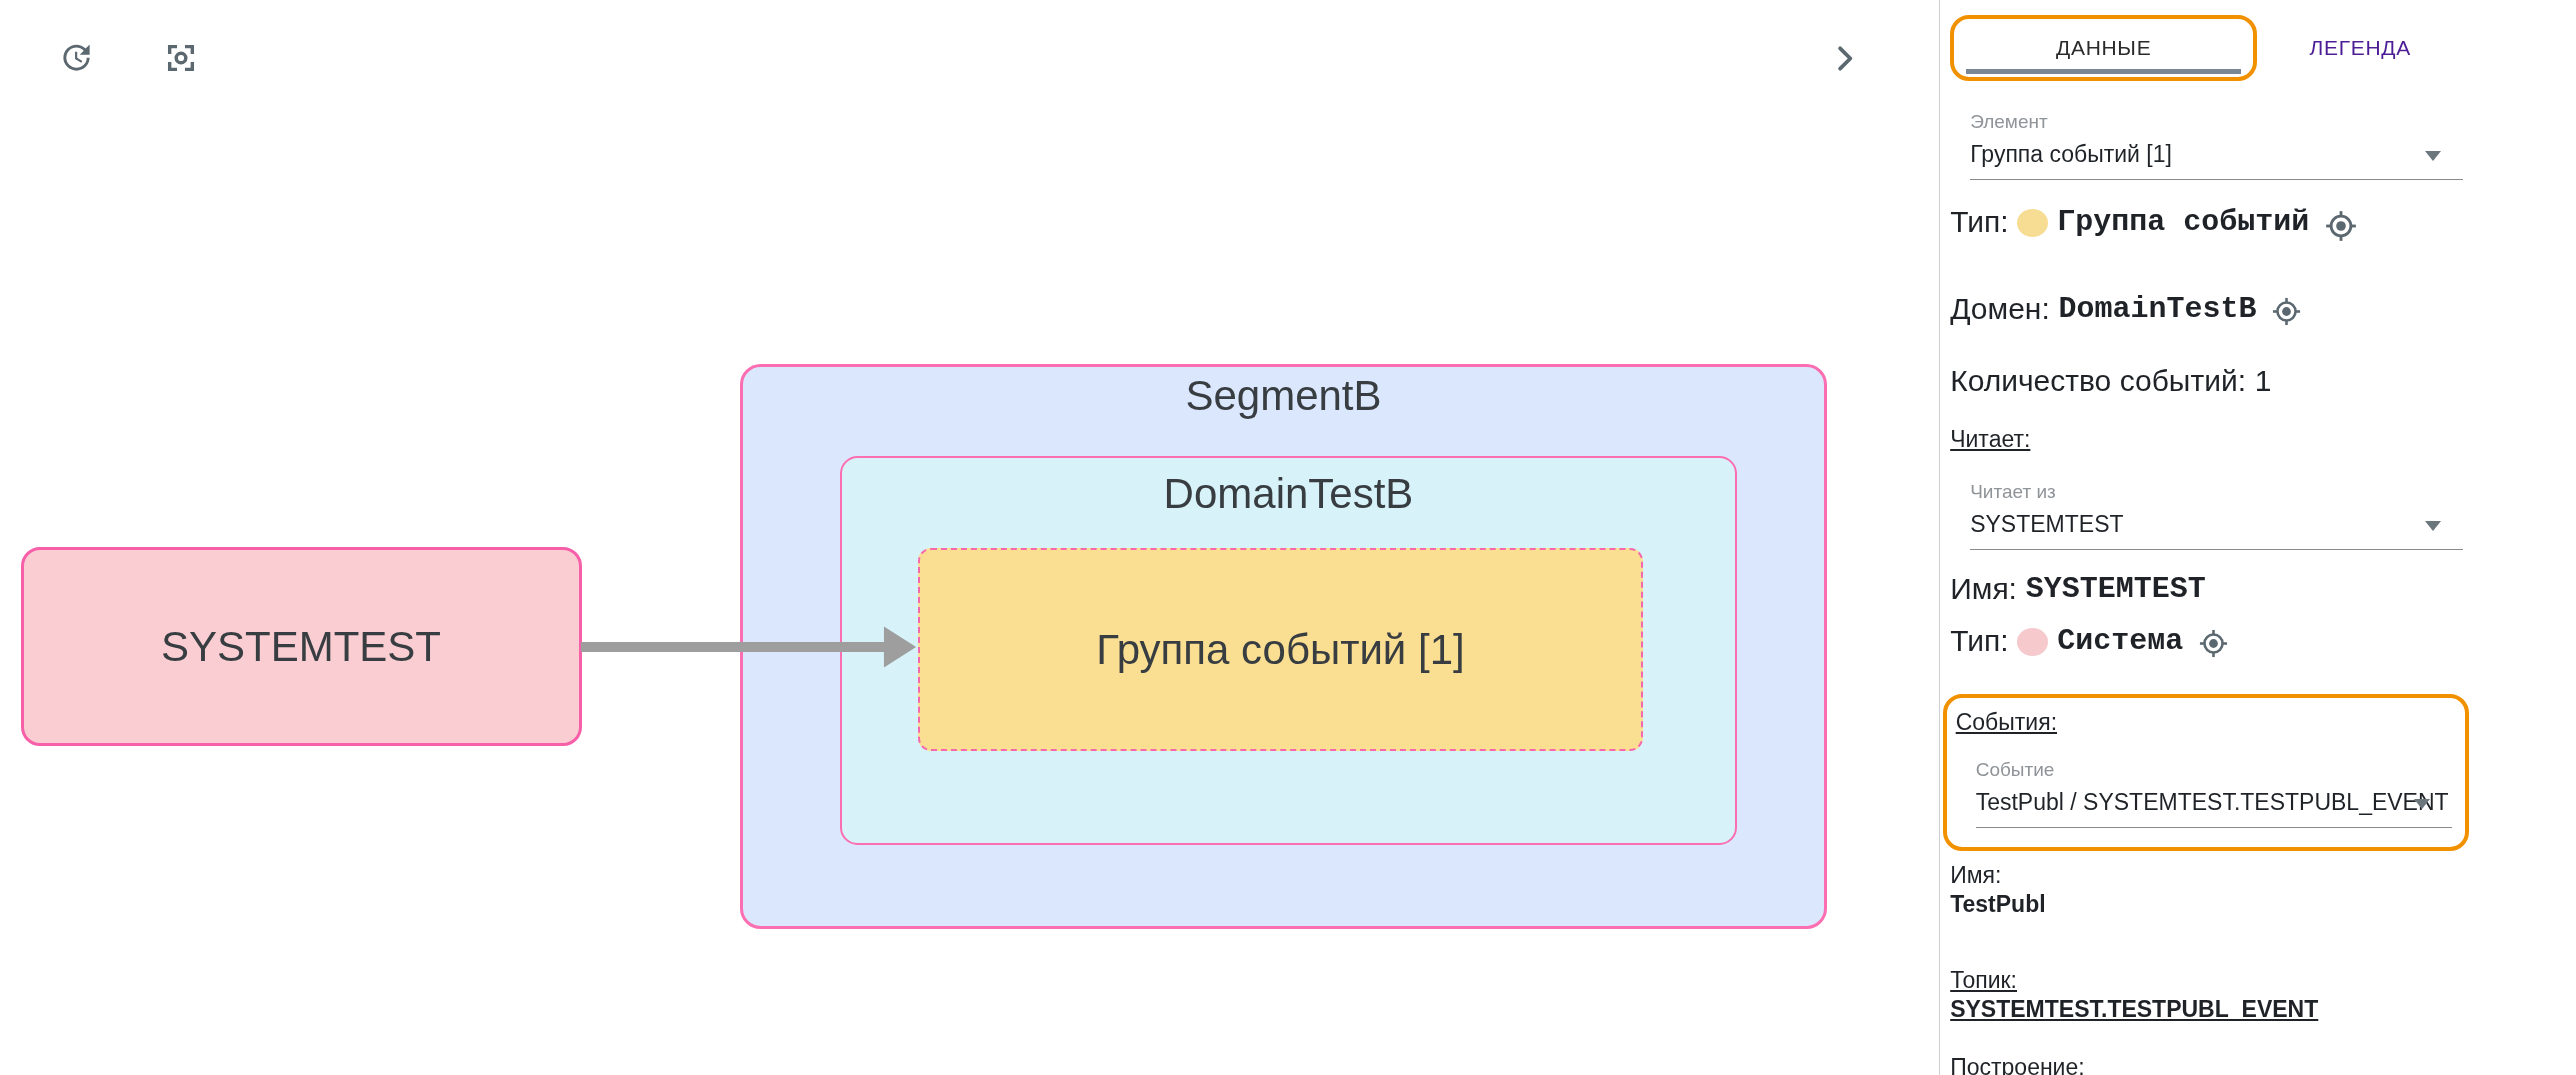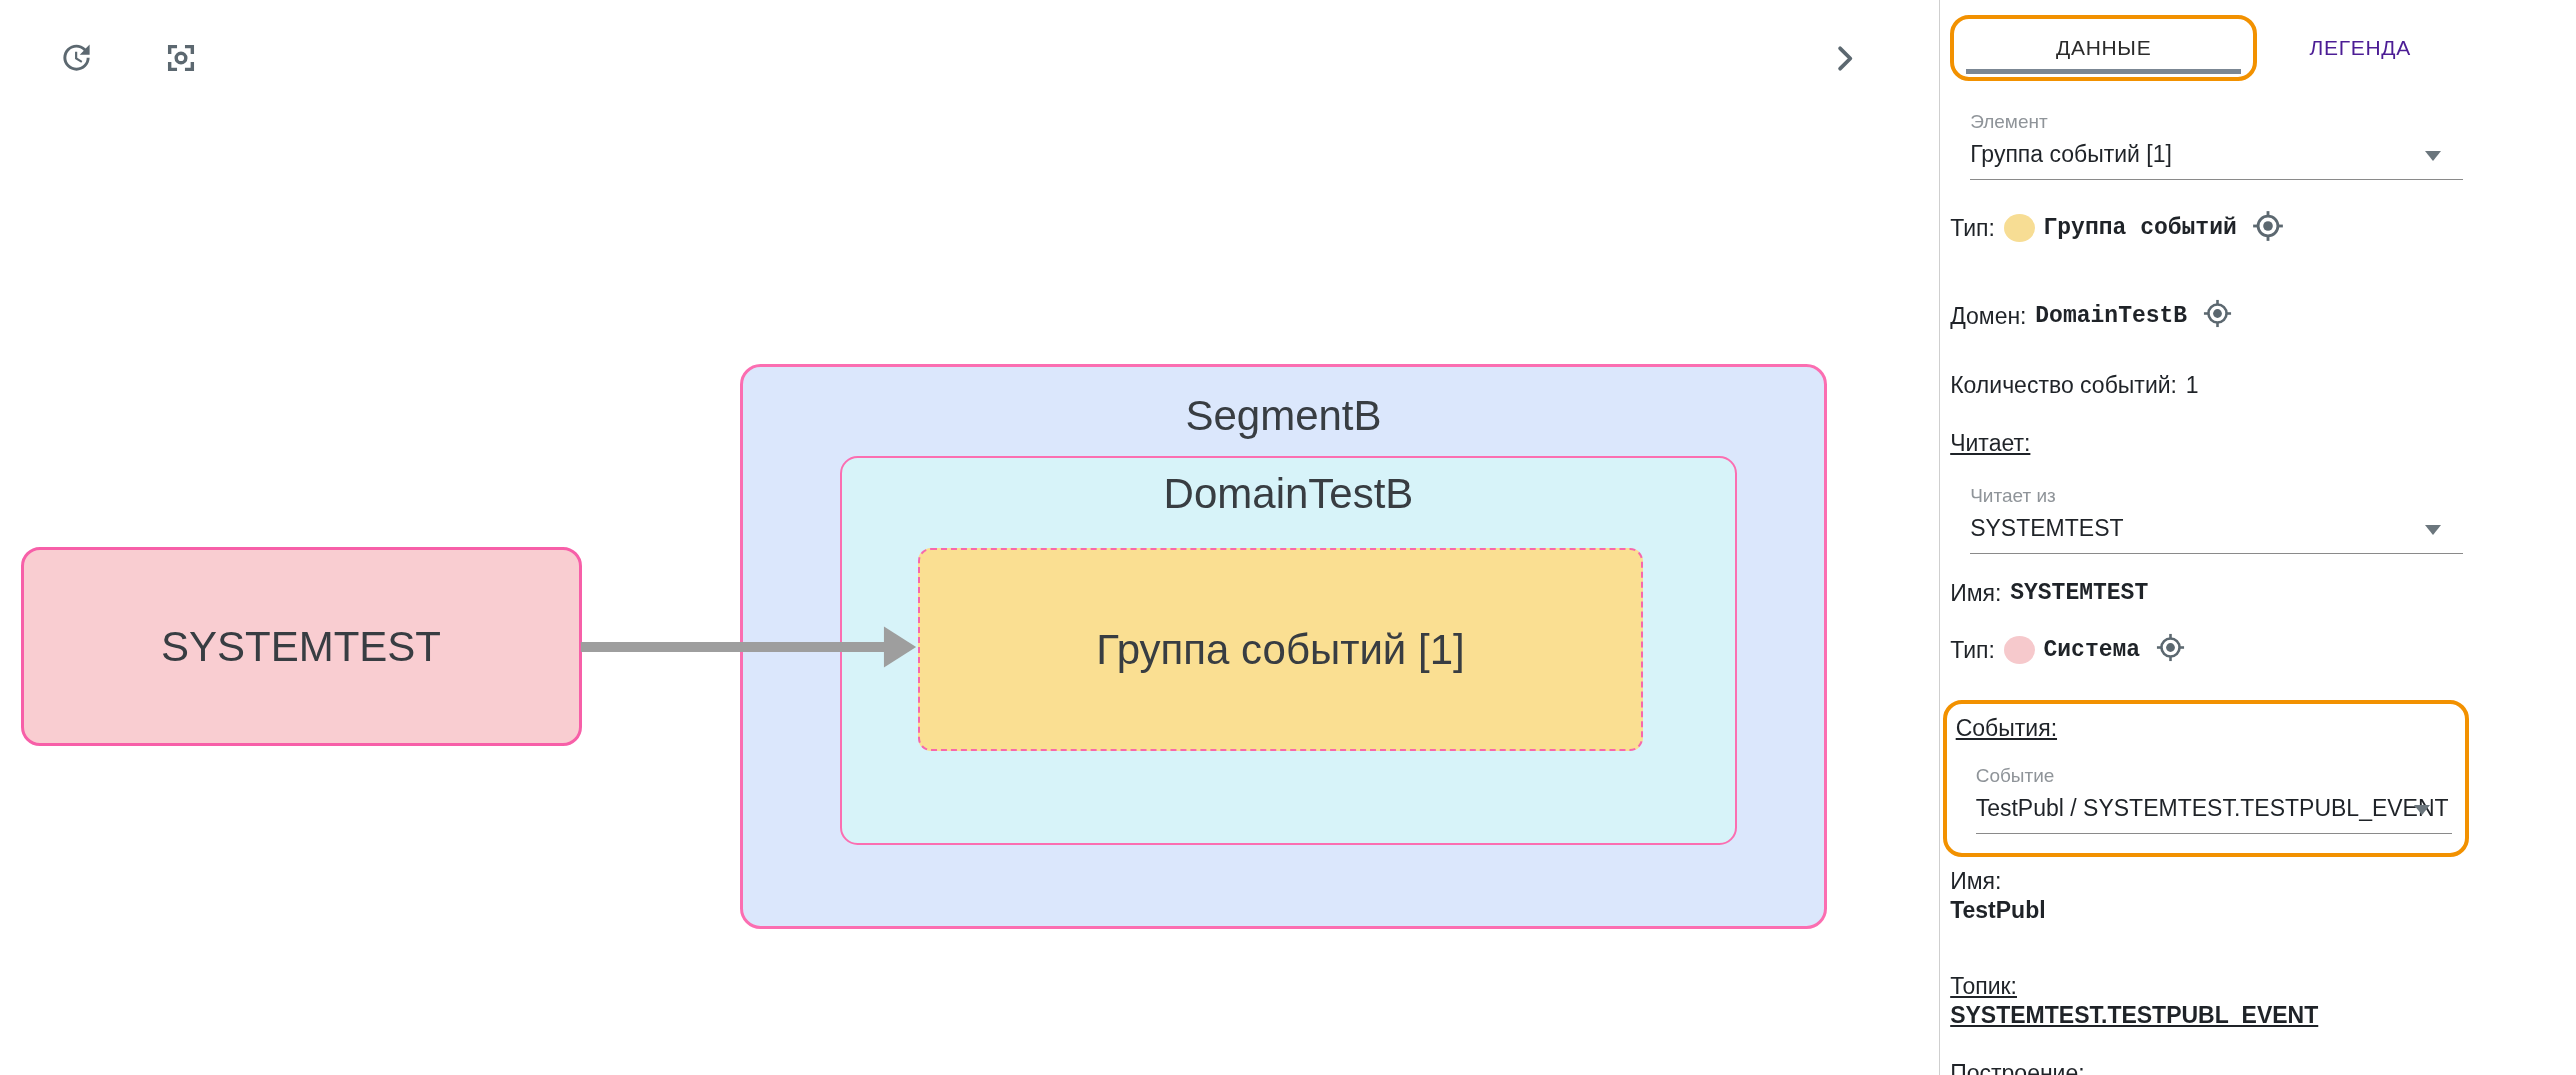--- a/index.html
+++ b/index.html
@@ -18,21 +18,21 @@
   .node-system { left:20.5px; top:547px; width:561px; height:199px;
                  background:#F9CDD1; border:3.7px solid #F75FA8; border-radius:19px;
                  font-size:42px; }
   .node-segment { left:740px; top:364px; width:1087px; height:565px;
                   background:#DBE7FC; border:3.7px solid #FB6EB1; border-radius:20.5px; }
   .node-domain  { position:absolute; left:97px; top:89px; width:897px; height:389px;
                   background:#D7F3F9; border:2.9px solid #FB6EB1; border-radius:17.6px; }
   .node-eventgroup { position:absolute; left:76px; top:90px; width:725px; height:203px;
                      background:#FADF92; border:2.9px dashed #F767AC; border-radius:13px;
                      display:flex; align-items:center; justify-content:center; font-size:42px; color:#383d42; }
-  .container-title { text-align:center; font-size:42px; color:#383d42; padding-top:25px; }
+  .container-title { text-align:center; font-size:42px; color:#383d42; padding-top:5px; }
   .node-domain .container-title { padding-top:11.7px; }
 
   .flow-arrow { position:absolute; left:578px; top:619px; z-index:5; }
 
   
   .panel { position:absolute; left:1939px; top:0; width:533px; height:1076px;
            border-left:0.7px solid #cfcfcf; background:#fff; padding:14.6px 8.8px 0 10.2px; }
 
   .tabs { display:flex; height:67px; }
   .tab-highlight { width:307px; height:66px; border:4.4px solid #F29100; border-radius:19px;
@@ -44,21 +44,21 @@
   .ink-bar { position:absolute; left:4%; bottom:2.9px; width:92%; height:5.1px; background:#7b8794; }
 
   .field { position:relative;margin-left:20px; }
   .field-label { font-size:19px; color:#8f9499; }
   .field-value { font-size:23px; color:#1f2328; margin-top:8.8px; padding-bottom:10.2px;
                  border-bottom:1.5px solid #8a8a8a; white-space:nowrap; overflow:hidden; cursor:pointer; }
   .dd-arrow { position:absolute; right:22px; bottom:19px; width:0; height:0;
               border-left:8px solid transparent; border-right:8px solid transparent;
               border-top:10.2px solid #6b767d; cursor:pointer; }
 
-  .row { display:flex; align-items:center; gap:8.8px; font-size:23px; line-height:26px; }
+  .row { display:flex; gap:8.8px; font-size:30px; line-height:26px; }
   .row b { font-weight:700;font-family:Liberation Mono, monospace; }
   .dot { width:31px; height:28px; border-radius:50%; display:inline-block; }
   .locate { cursor:pointer; margin-left:5.9px; flex:none; }
   .heading { font-size:23px; line-height:26px; text-decoration:underline; }
 
   .events-box { border:4.4px solid #F29100; border-radius:19px; margin:32px -5.9px 0 -7.3px;
                 padding:11.7px 13px 19px 8.8px; }
 
   .buttons { display:flex; gap:25px; margin-top:5.9px; }
   .flat-btn { font-family:"Liberation Sans", sans-serif; font-size:21px; letter-spacing:0.7px;

